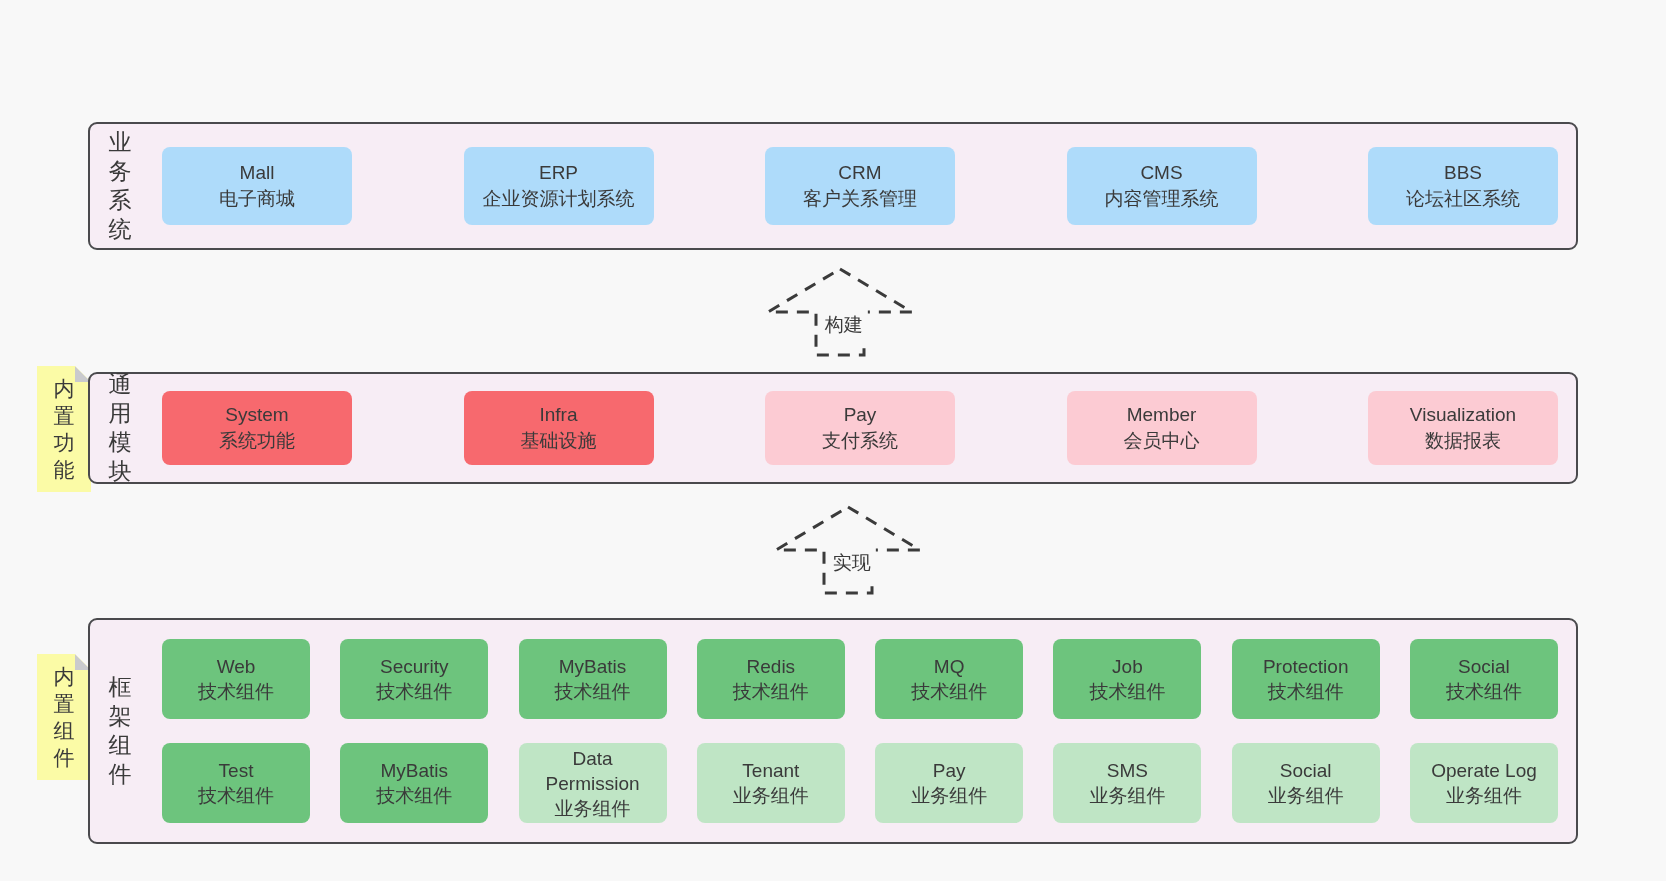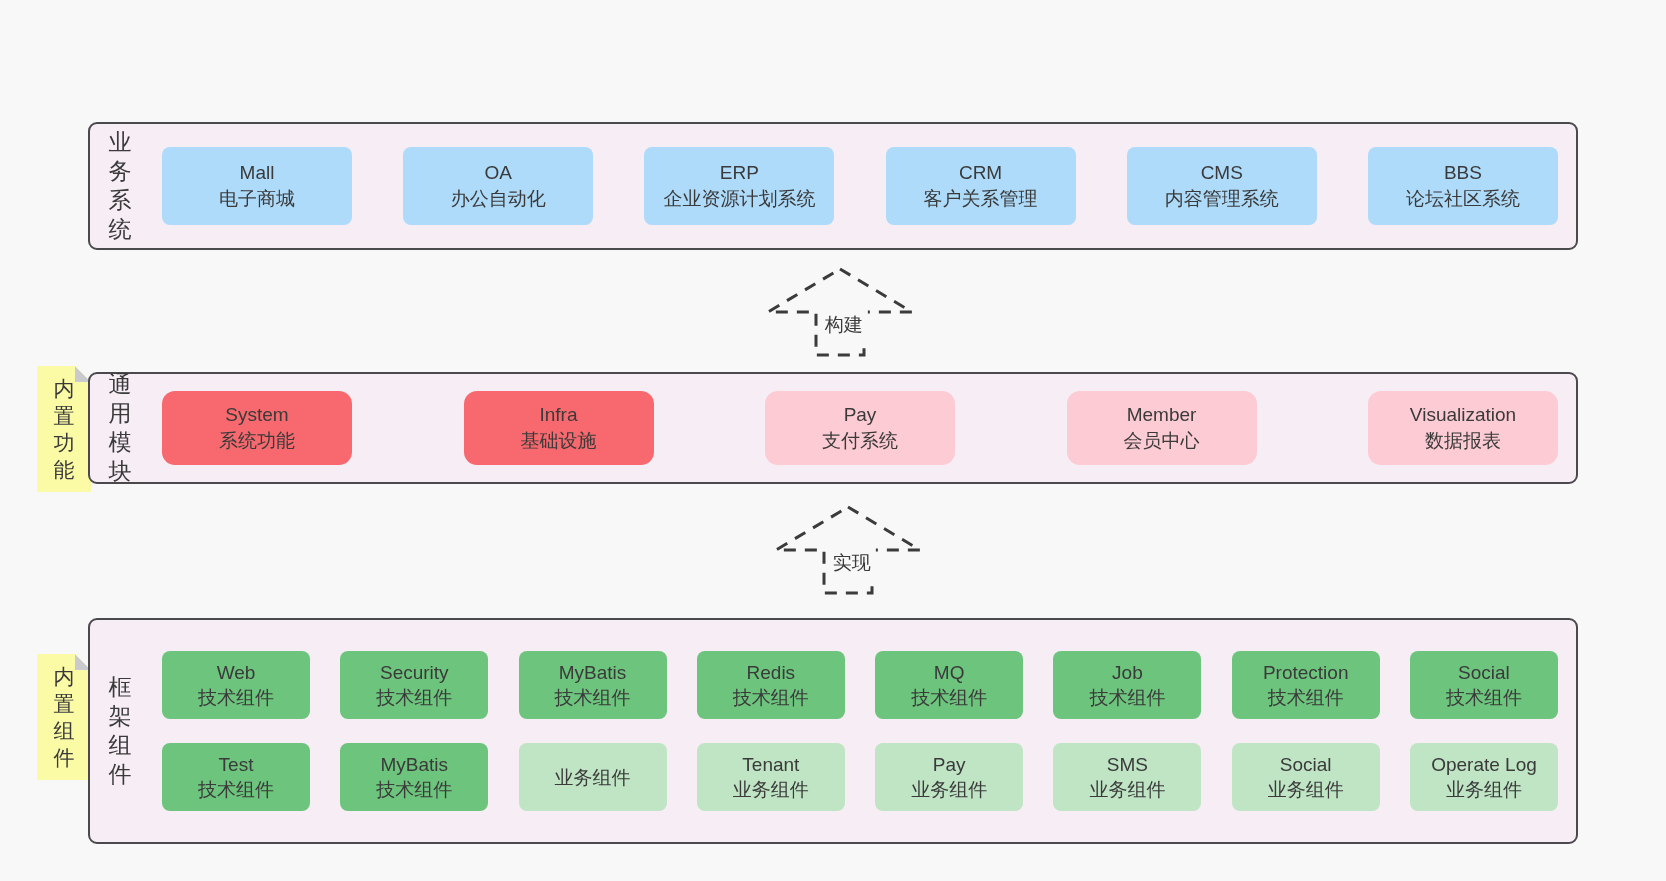--- a/index.html
+++ b/index.html
@@ -57,22 +57,22 @@
     border-radius: 8px;
     display: flex;
     flex-direction: column;
     justify-content: center;
     align-items: center;
     text-align: center;
     font-size: 19px;
     line-height: 26px;
     padding: 2px 6px;
   }
-  .panel-modules .box { height: 74px; border-radius: 13px; }
-  .panel-components .box { width: 148px; height: 68px; line-height: 25px; }
+  .panel-modules .box { height: 74px; }
+  .panel-components .box { width: 148px; height: 80px; line-height: 25px; }
 
   .box.blue        { background: #aedbfa; }
   .box.red         { background: #f7696e; }
   .box.pink        { background: #fccbd3; }
   .box.green       { background: #6dc47d; }
   .box.light_green { background: #bfe5c5; }
 
   
   .note {
     position: absolute;
@@ -151,24 +151,20 @@
       <div>系</div>
       <div>统</div>
     </div>
   <div class="boxes-area">
     <div class="boxes-row">
         <div class="box blue">
           <div>Mall</div>
           <div>电子商城</div>
         </div>
         <div class="box blue">
-          <div>OA</div>
-          <div>办公自动化</div>
-        </div>
-        <div class="box blue">
           <div>ERP</div>
           <div>企业资源计划系统</div>
         </div>
         <div class="box blue">
           <div>CRM</div>
           <div>客户关系管理</div>
         </div>
         <div class="box blue">
           <div>CMS</div>
           <div>内容管理系统</div>
@@ -273,20 +269,21 @@
     <div class="boxes-row">
         <div class="box green">
           <div>Test</div>
           <div>技术组件</div>
         </div>
         <div class="box green">
           <div>MyBatis</div>
           <div>技术组件</div>
         </div>
         <div class="box light_green">
+          <div>Data Permission</div>
           <div>业务组件</div>
         </div>
         <div class="box light_green">
           <div>Tenant</div>
           <div>业务组件</div>
         </div>
         <div class="box light_green">
           <div>Pay</div>
           <div>业务组件</div>
         </div>

